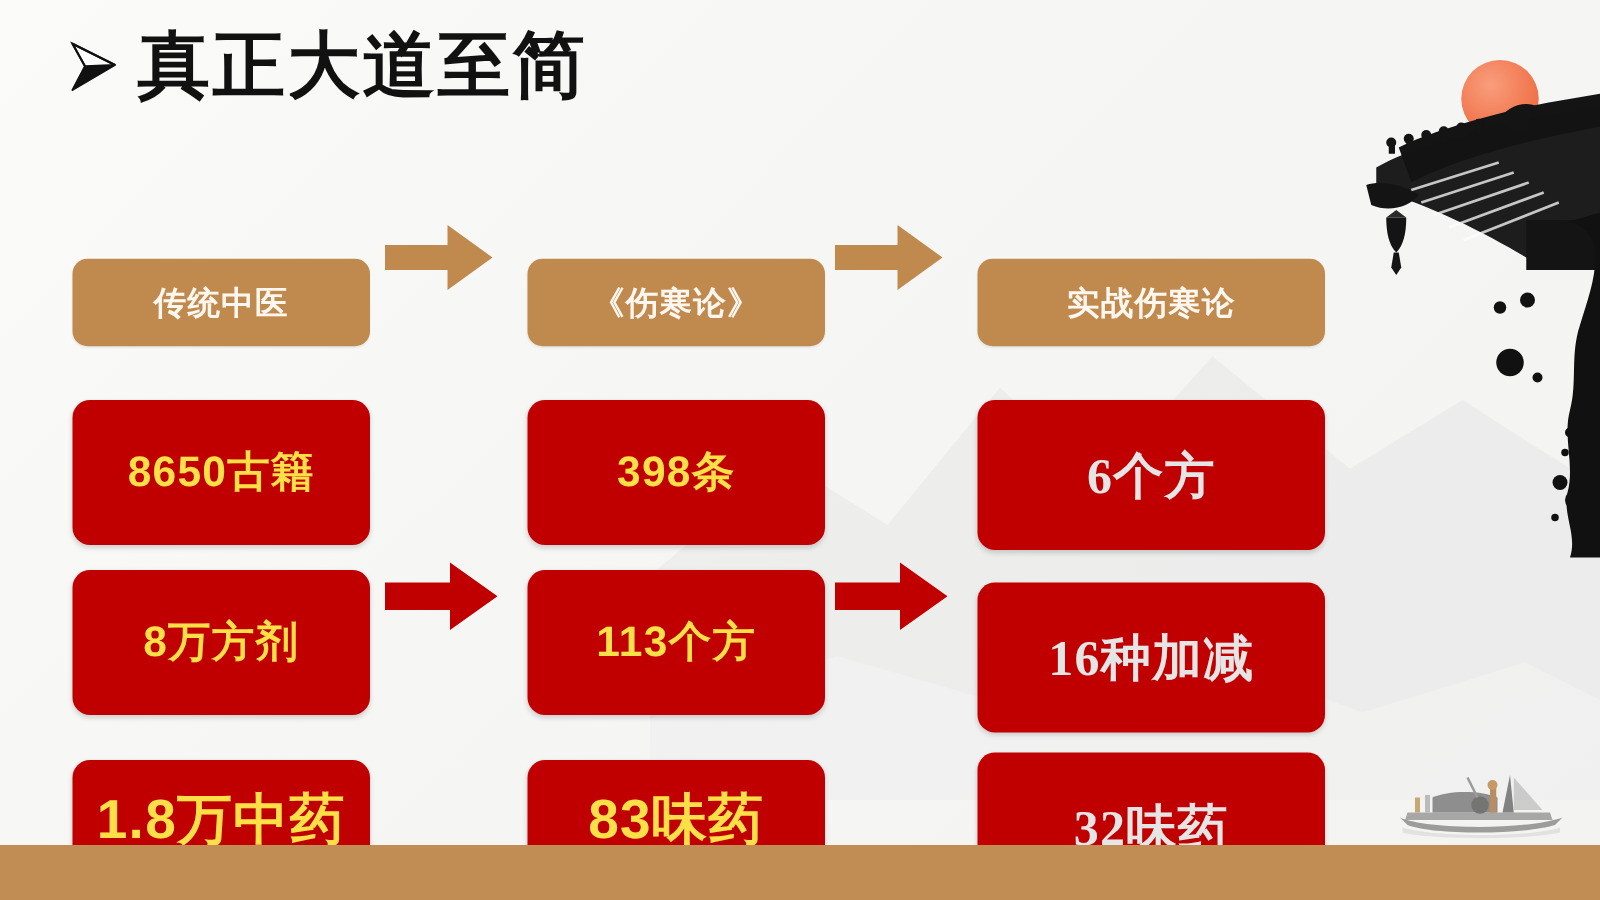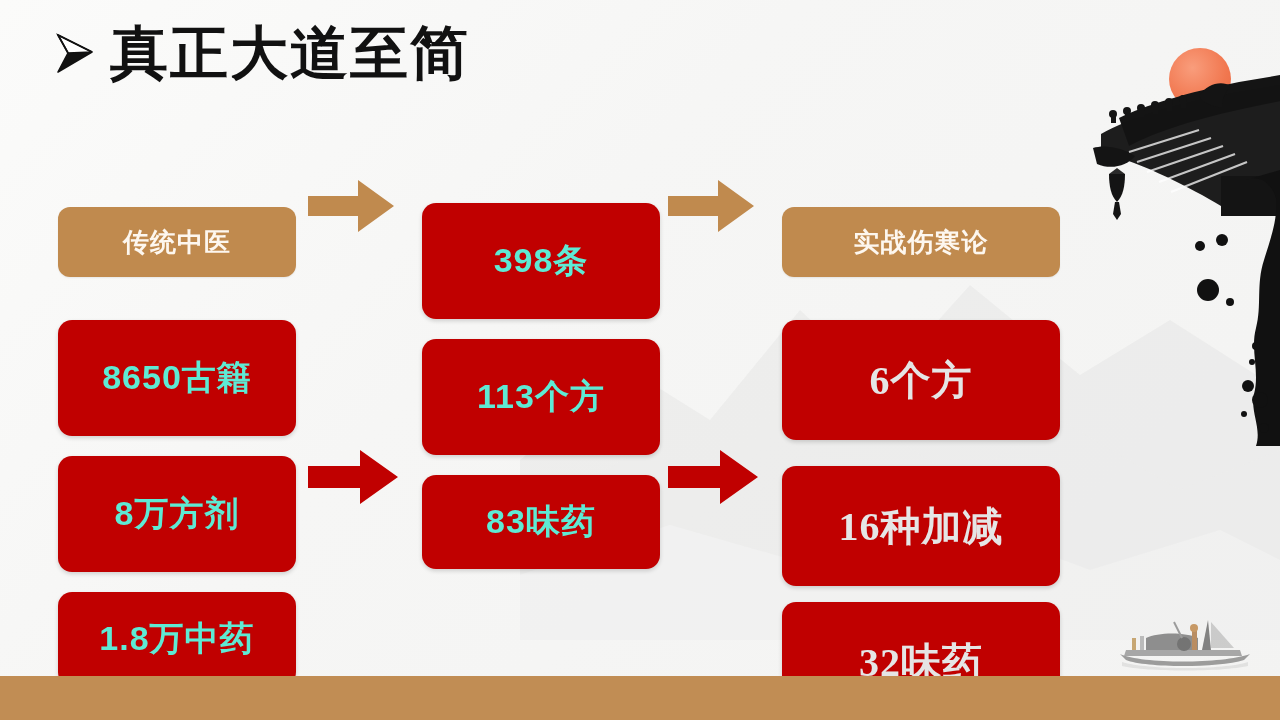--- a/index.html
+++ b/index.html
@@ -90,26 +90,26 @@
     border-radius: 14px;
     background: #c00000;
     display: flex;
     align-items: center;
     justify-content: center;
     box-shadow: 0 2px 4px rgba(0,0,0,.16);
     color: #ffffff;
     font-weight: 700;
     letter-spacing: 1px;
   }
-  .cell.white-txt { color: #5eead4; }
+  .cell.white-txt { color: #fde047; }
   .cell.yellow-txt { color: #e5e5e5; }
 
   .cell-r1 { margin-top: 43px; height: 116px; font-size: 34px; }
   .cell-r2 { margin-top: 20px; height: 116px; font-size: 34px; }
-  .cell-r3 { margin-top: 20px; height: 94px; font-size: 34px; }
+  .cell-r3 { margin-top: 36px; height: 94px; font-size: 44px; }
 
   .col-3 .cell-r1 { margin-top: 43px; height: 120px; font-size: 40px; }
   .col-3 .cell-r2 { margin-top: 26px; height: 120px; font-size: 40px; }
   .col-3 .cell-r3 { margin-top: 16px; height: 120px; font-size: 40px; }
 
   
   .arrow {
     position: absolute;
     width: 86px;
     height: 56px;
@@ -239,20 +239,21 @@
   <div class="grid">
 
     <div class="col col-1">
       <div class="head-box">传统中医</div>
       <div class="cell cell-r1 white-txt">8650古籍</div>
       <div class="cell cell-r2 white-txt">8万方剂</div>
       <div class="cell cell-r3 white-txt">1.8万中药</div>
     </div>
 
     <div class="col col-2">
+      <div class="head-box">《伤寒论》</div>
       <div class="cell cell-r1 white-txt">398条</div>
       <div class="cell cell-r2 white-txt">113个方</div>
       <div class="cell cell-r3 white-txt">83味药</div>
     </div>
 
     <div class="col col-3">
       <div class="head-box">实战伤寒论</div>
       <div class="cell cell-r1 yellow-txt">6个方</div>
       <div class="cell cell-r2 yellow-txt">16种加减</div>
       <div class="cell cell-r3 yellow-txt">32味药</div>

